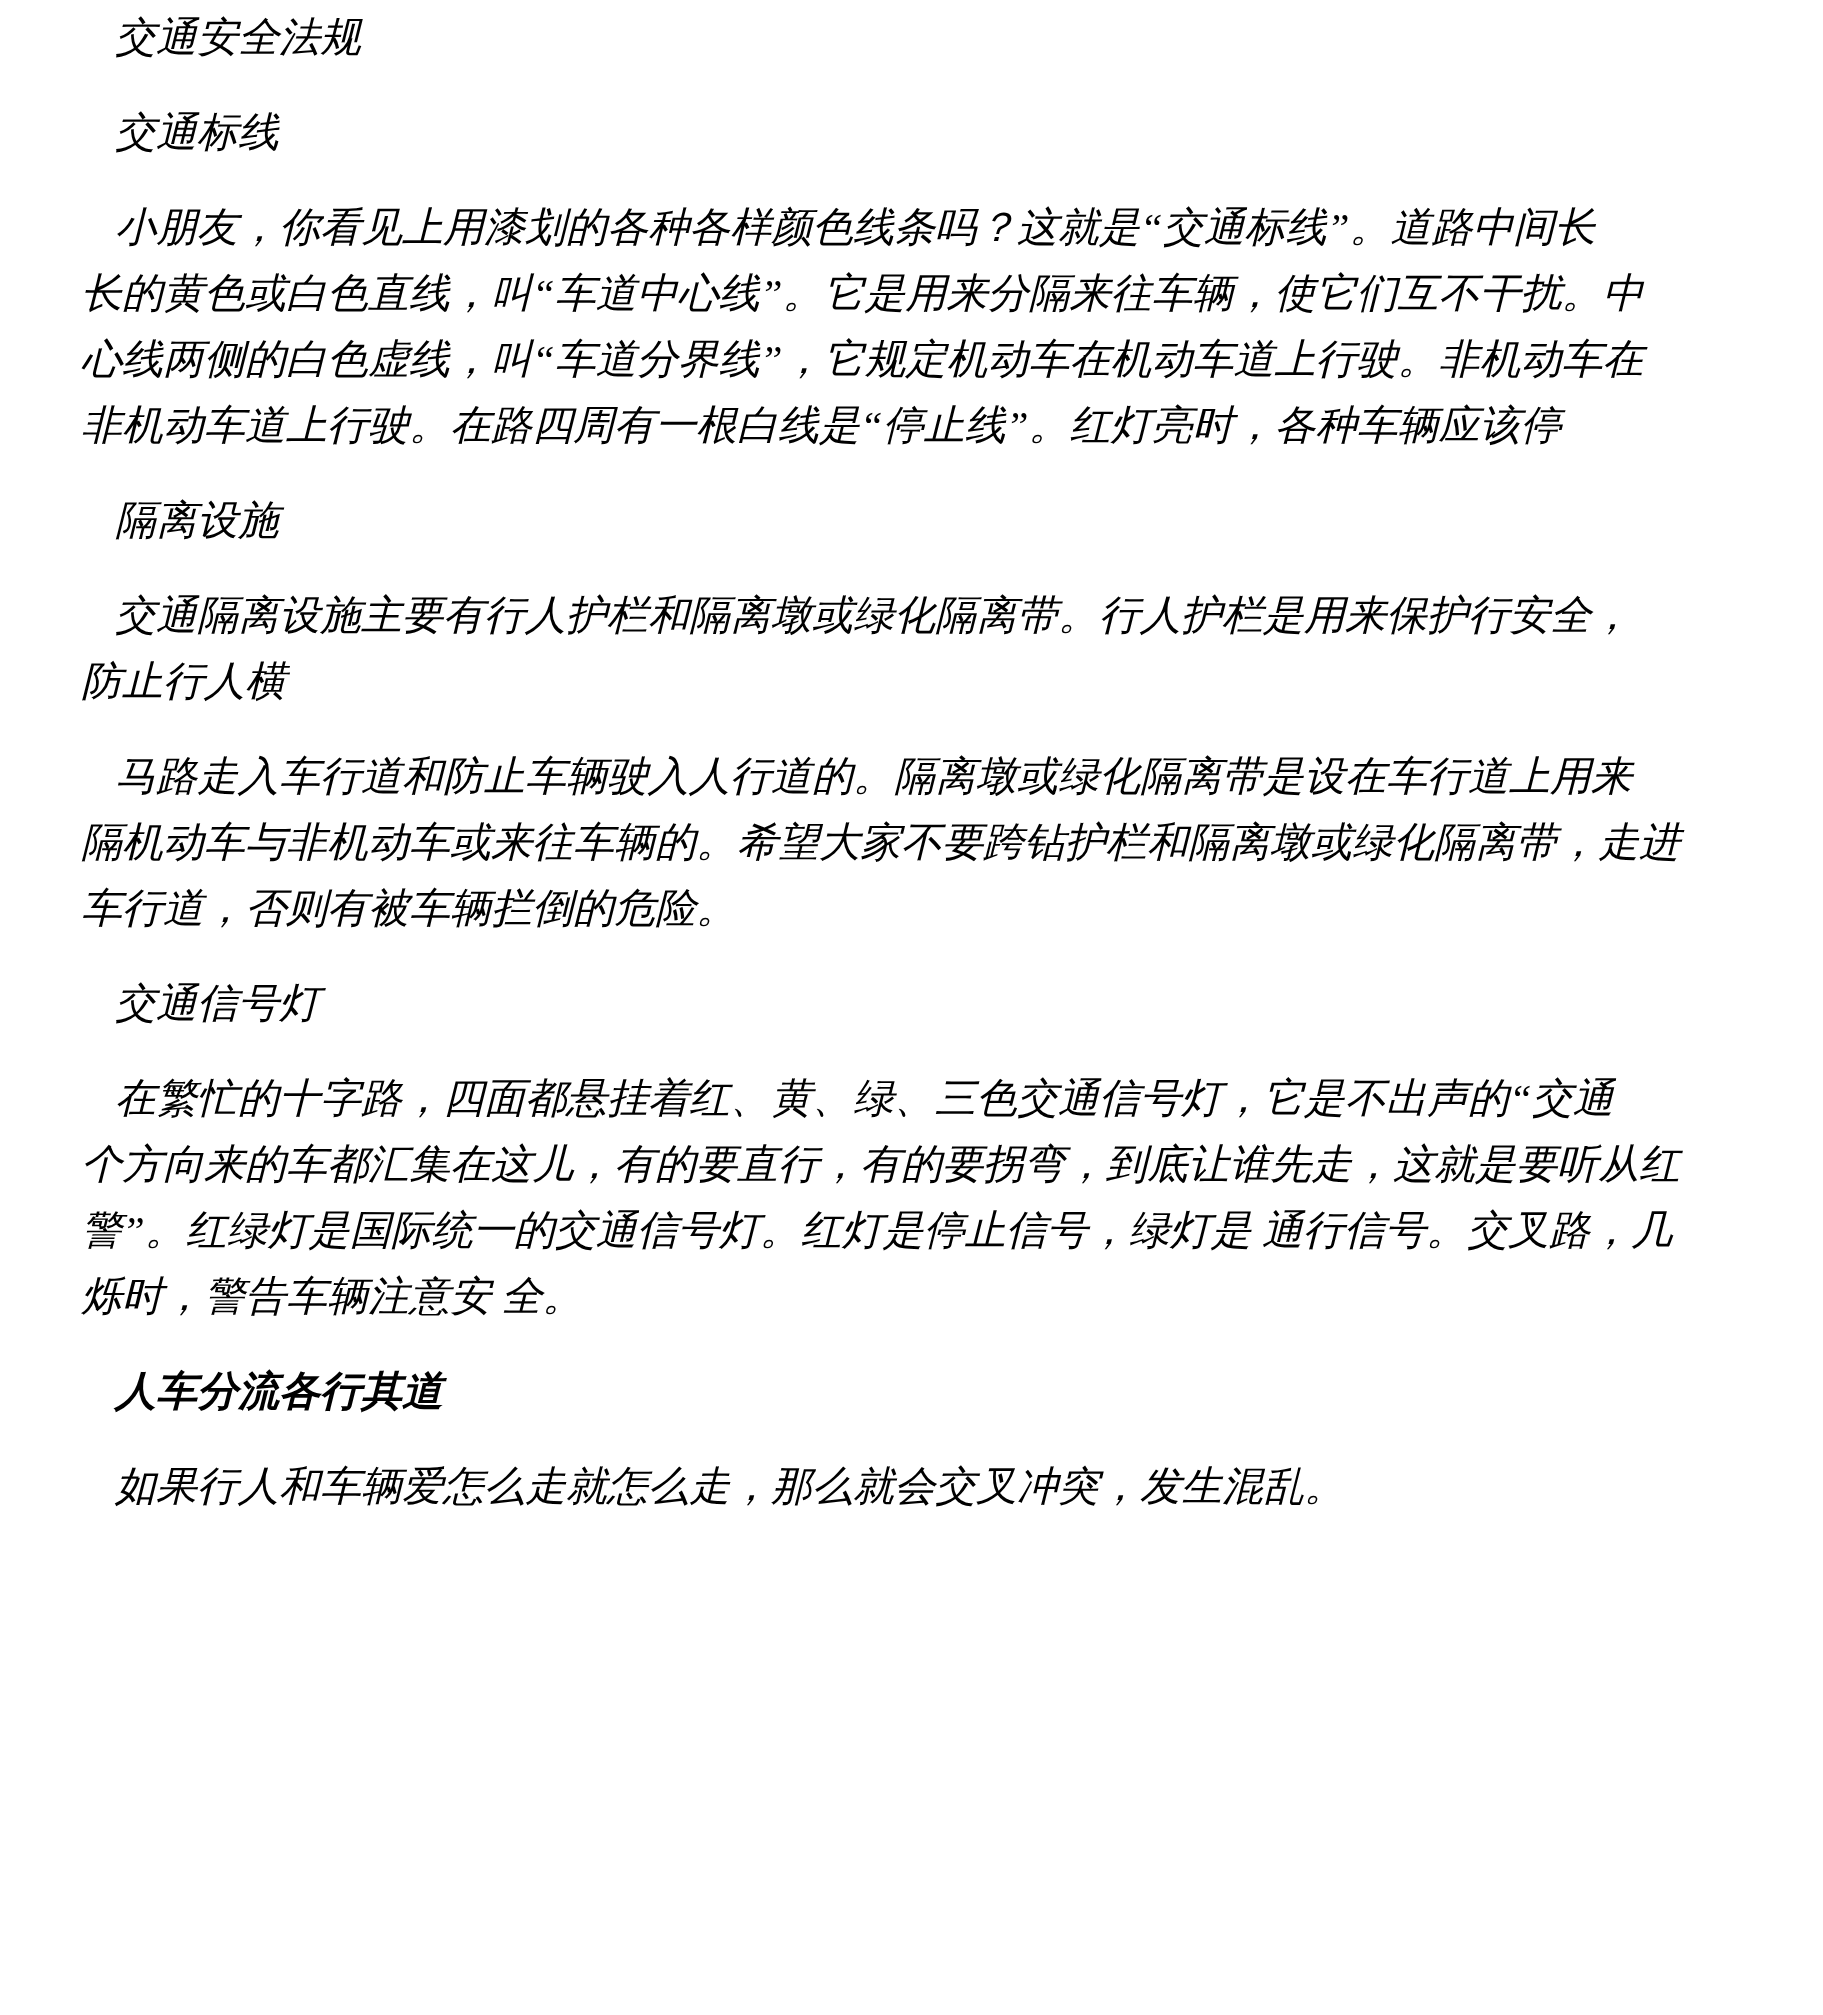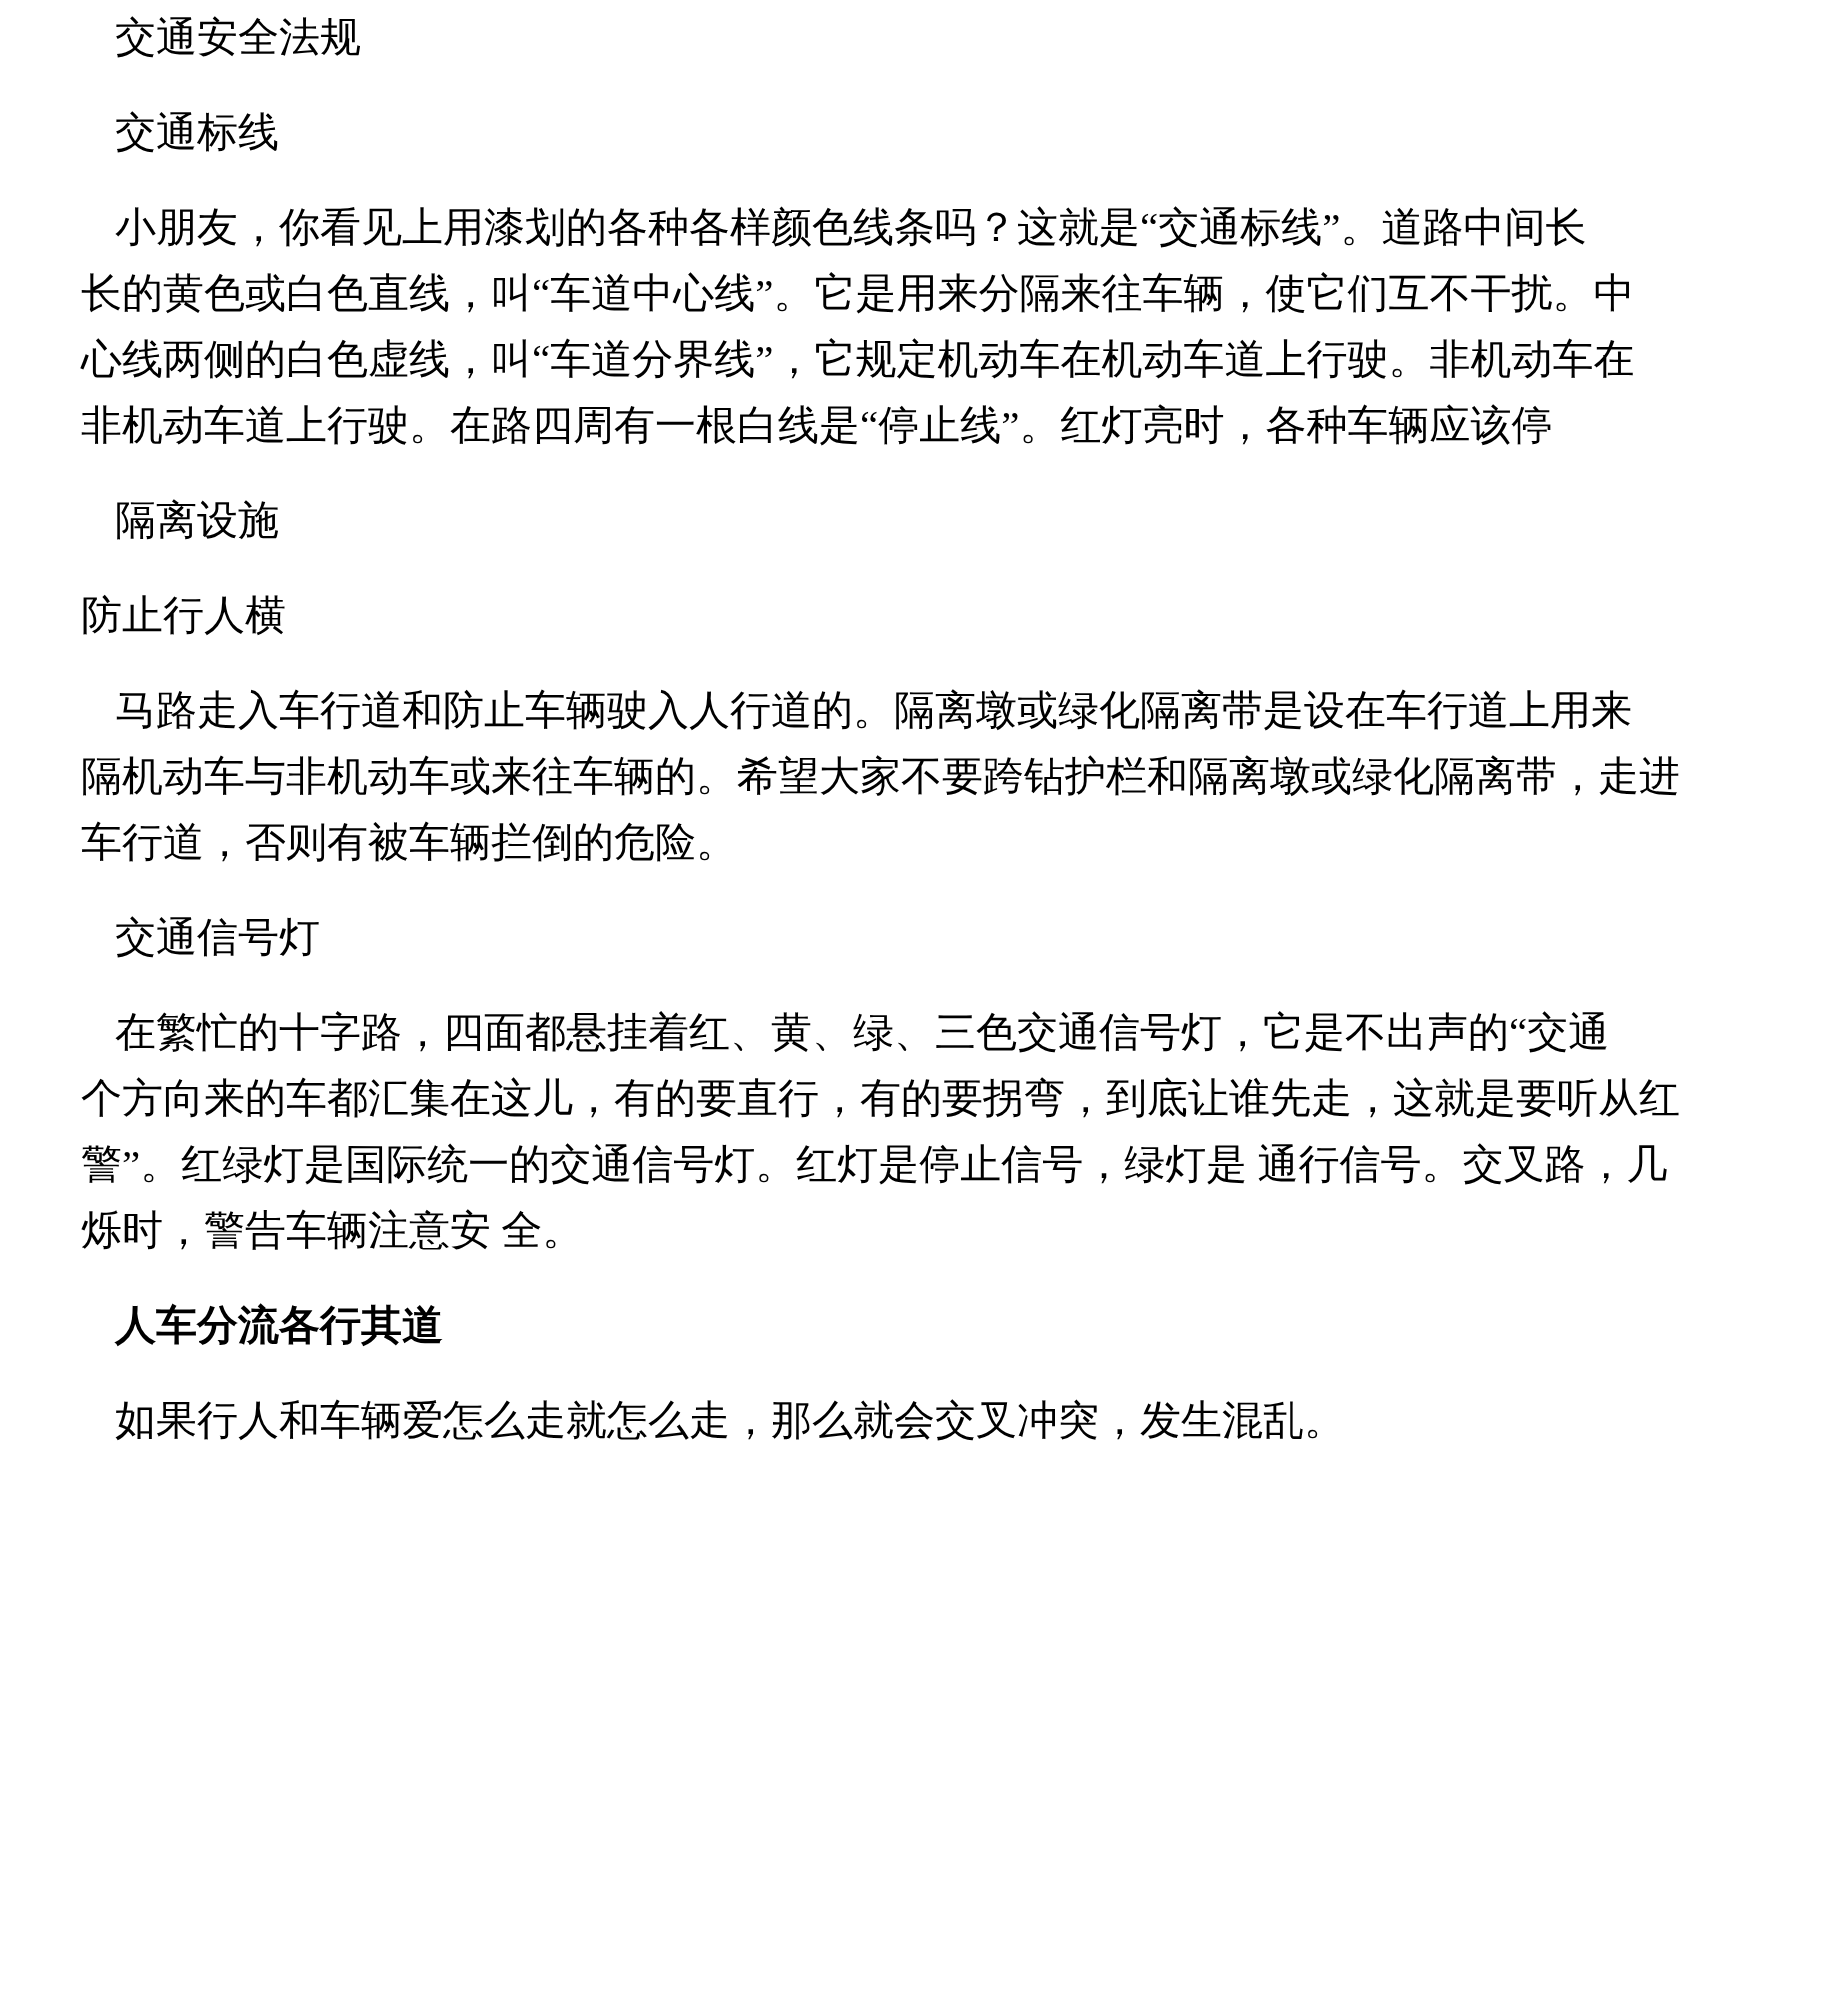--- a/index.html
+++ b/index.html
@@ -29,37 +29,38 @@
   .line.first {
     text-indent: 34px;
   }
   .block.heading-bold .line {
     font-weight: bold;
   }
 </style>
 </head>
 <body>
 
-<div class="page" id="doc" style="background: rgb(255, 255, 255); color: rgb(0, 0, 0);">
+<div class="page" id="doc" style="background: rgb(255, 255, 255); color: rgb(0, 0, 0); font-style: italic;">
     <div class="block heading">
       <div class="line first">交通安全法规</div>
     </div>
     <div class="block heading">
       <div class="line first">交通标线</div>
     </div>
     <div class="block paragraph">
       <div class="line first">小朋友，你看见上用漆划的各种各样颜色线条吗？这就是“交通标线”。道路中间长</div>
       <div class="line">长的黄色或白色直线，叫“车道中心线”。它是用来分隔来往车辆，使它们互不干扰。中</div>
       <div class="line">心线两侧的白色虚线，叫“车道分界线”，它规定机动车在机动车道上行驶。非机动车在</div>
       <div class="line">非机动车道上行驶。在路四周有一根白线是“停止线”。红灯亮时，各种车辆应该停</div>
     </div>
     <div class="block heading">
       <div class="line first">隔离设施</div>
     </div>
     <div class="block paragraph">
+      <div class="line first">交通隔离设施主要有行人护栏和隔离墩或绿化隔离带。行人护栏是用来保护行安全，</div>
       <div class="line">防止行人横</div>
     </div>
     <div class="block paragraph">
       <div class="line first">马路走入车行道和防止车辆驶入人行道的。隔离墩或绿化隔离带是设在车行道上用来</div>
       <div class="line">隔机动车与非机动车或来往车辆的。希望大家不要跨钻护栏和隔离墩或绿化隔离带，走进</div>
       <div class="line">车行道，否则有被车辆拦倒的危险。</div>
     </div>
     <div class="block heading">
       <div class="line first">交通信号灯</div>
     </div>

